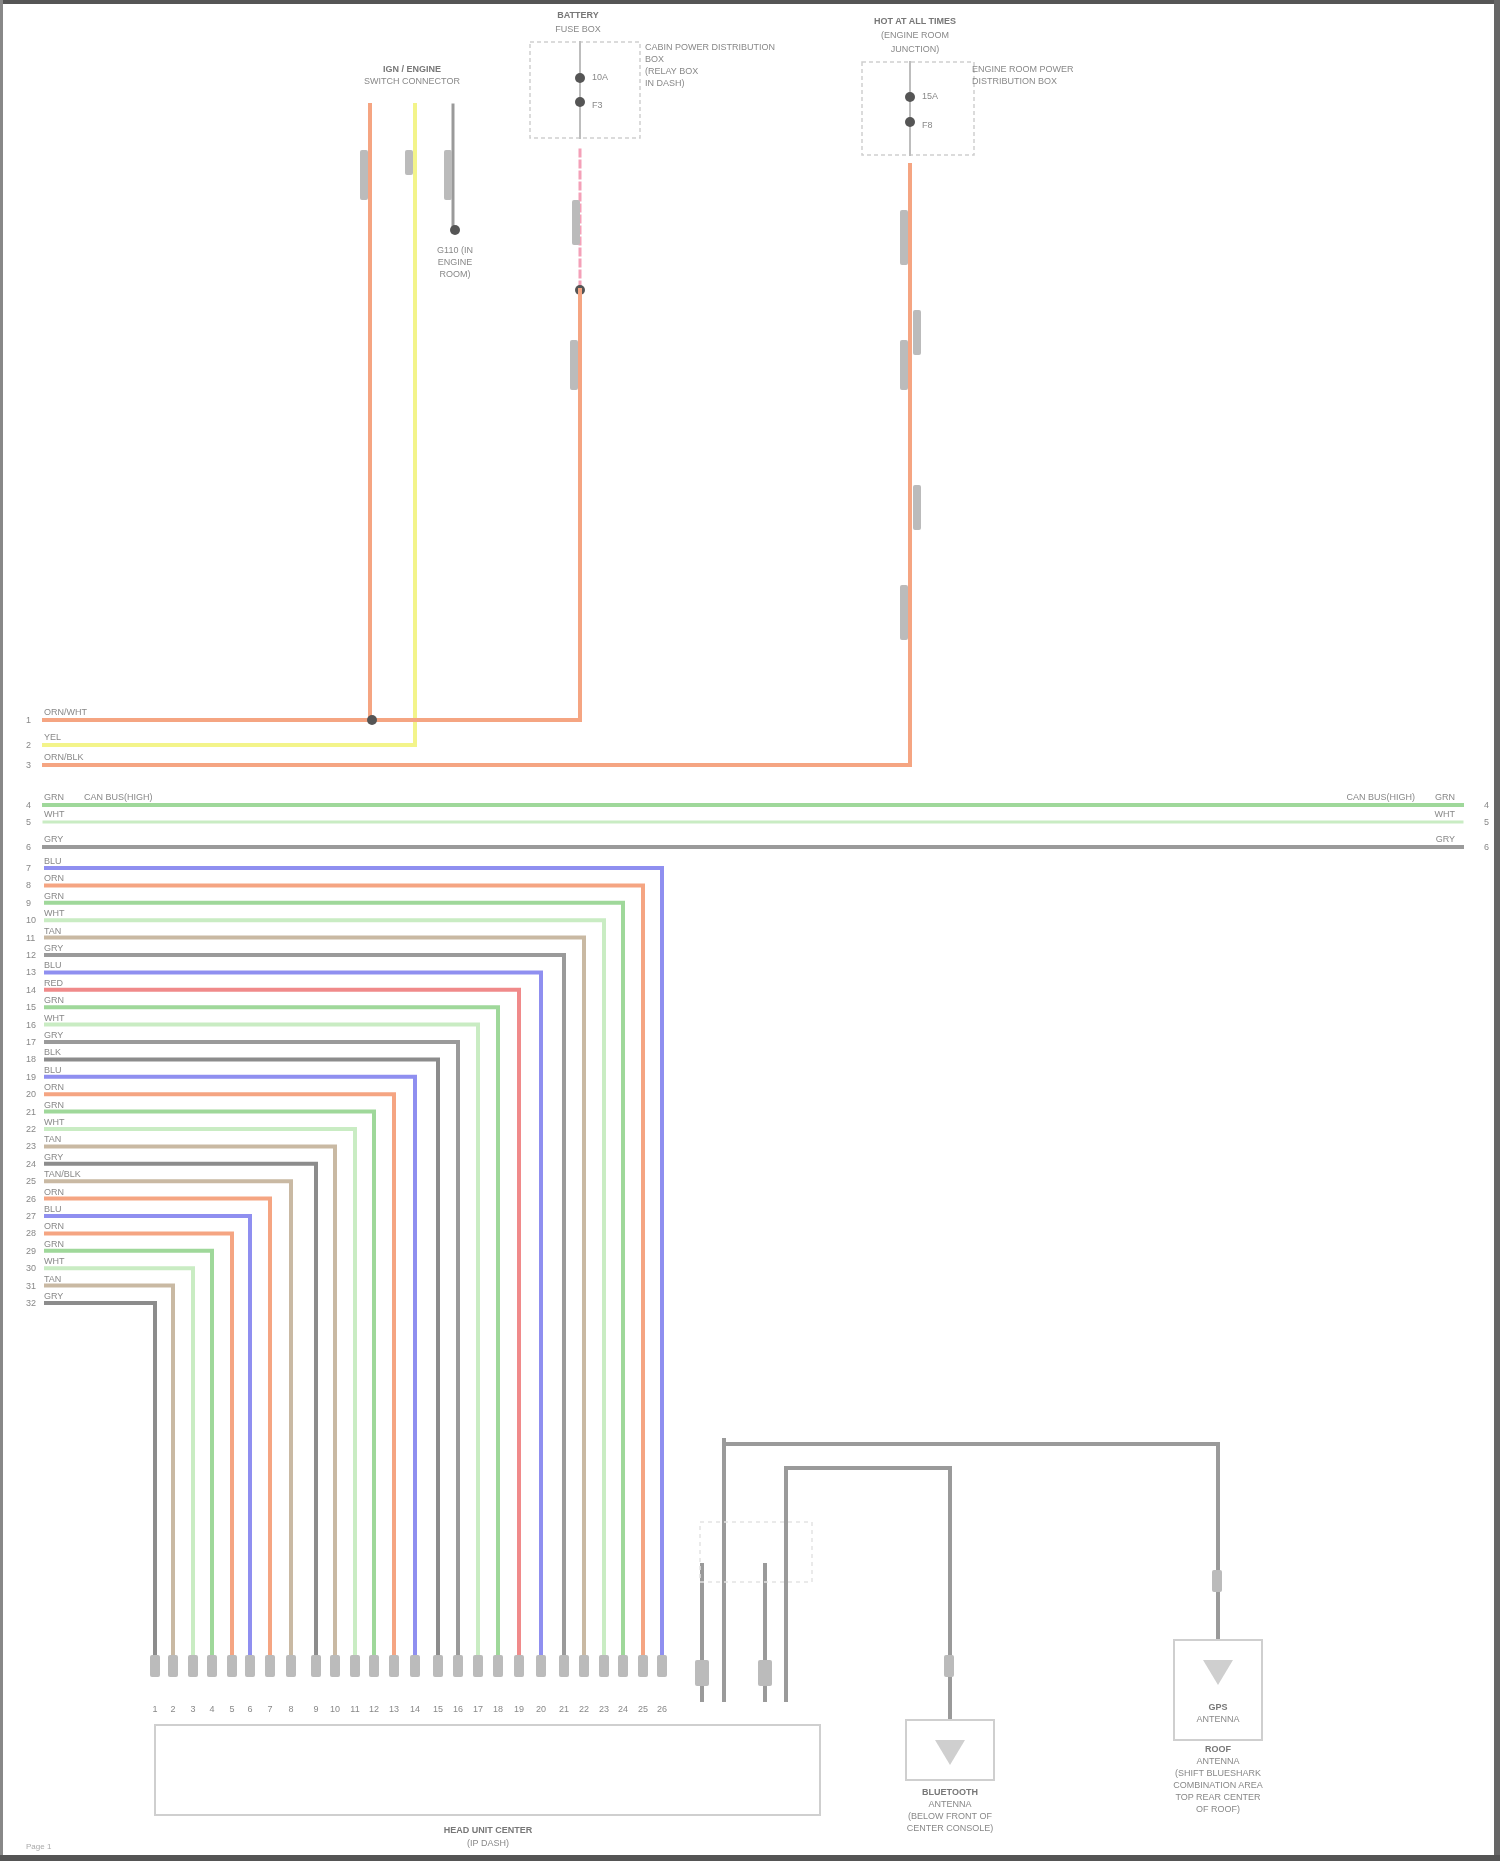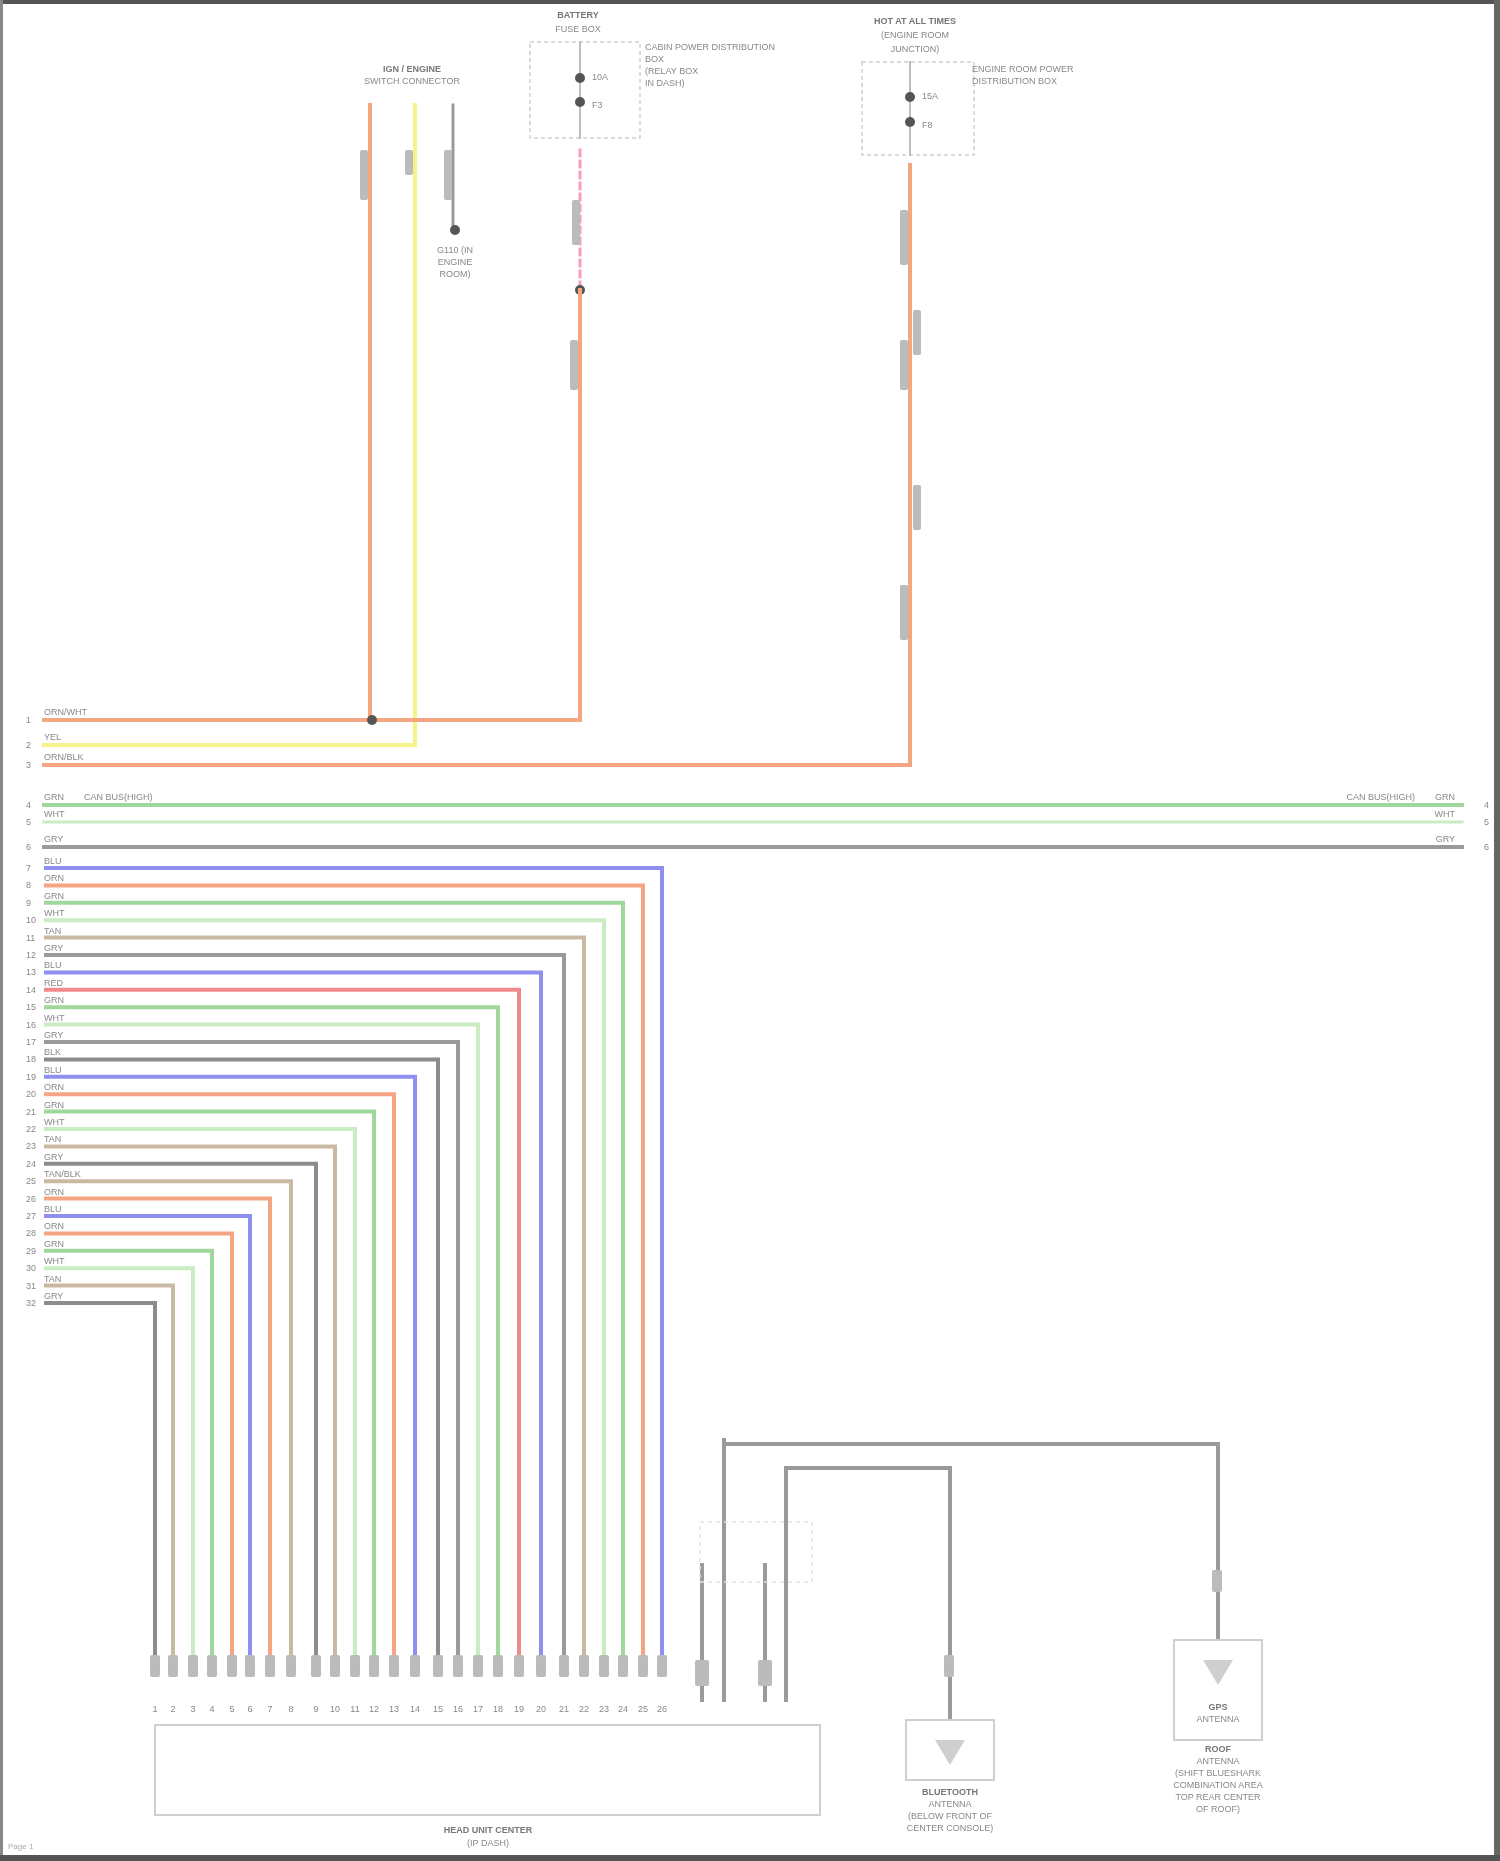--- a/index.html
+++ b/index.html
@@ -7,21 +7,21 @@
          font-family: "Liberation Sans", sans-serif; }
   .frame { position: absolute; left: 0; top: 0; width: 1500px; height: 1861px; }
   .frame-top { position: absolute; left: 0; top: 0; width: 1500px; height: 4px; background: #555; }
   .frame-bottom { position: absolute; left: 0; bottom: 0; width: 1500px; height: 6px; background: #555; }
   .frame-right { position: absolute; right: 0; top: 0; width: 6px; height: 1861px; background: #666; }
   .frame-left { position: absolute; left: 0; top: 0; width: 3px; height: 1861px; background: #888; }
   svg { position: absolute; left: 0; top: 0; }
   .lbl { font-size: 9px; fill: #888; font-family: "Liberation Sans", sans-serif; }
   .lbl-bold { font-size: 9px; fill: #777; font-weight: bold; font-family: "Liberation Sans", sans-serif; }
   .wire-tag { fill: #bbb; }
-  .footer-note { position: absolute; left: 8px; bottom: 10px; font-size: 8px; color: #aaa; }
+  .footer-note { position: absolute; left: 26px; bottom: 10px; font-size: 8px; color: #aaa; }
 </style>
 </head>
 <body>
 
 <div class="frame">
   <svg id="diagram-svg" width="1500" height="1861" viewBox="0 0 1500 1861">
       <text x="412" y="72" class="lbl-bold" text-anchor="middle">IGN / ENGINE</text>
       <text x="412" y="84" class="lbl" text-anchor="middle">SWITCH CONNECTOR</text>
       <line x1="370" y1="105" x2="370" y2="720" stroke="#f5a582" stroke-width="4" stroke-linecap="square"></line>
       <line x1="415" y1="105" x2="415" y2="745" stroke="#f3f48a" stroke-width="4" stroke-linecap="square"></line>

